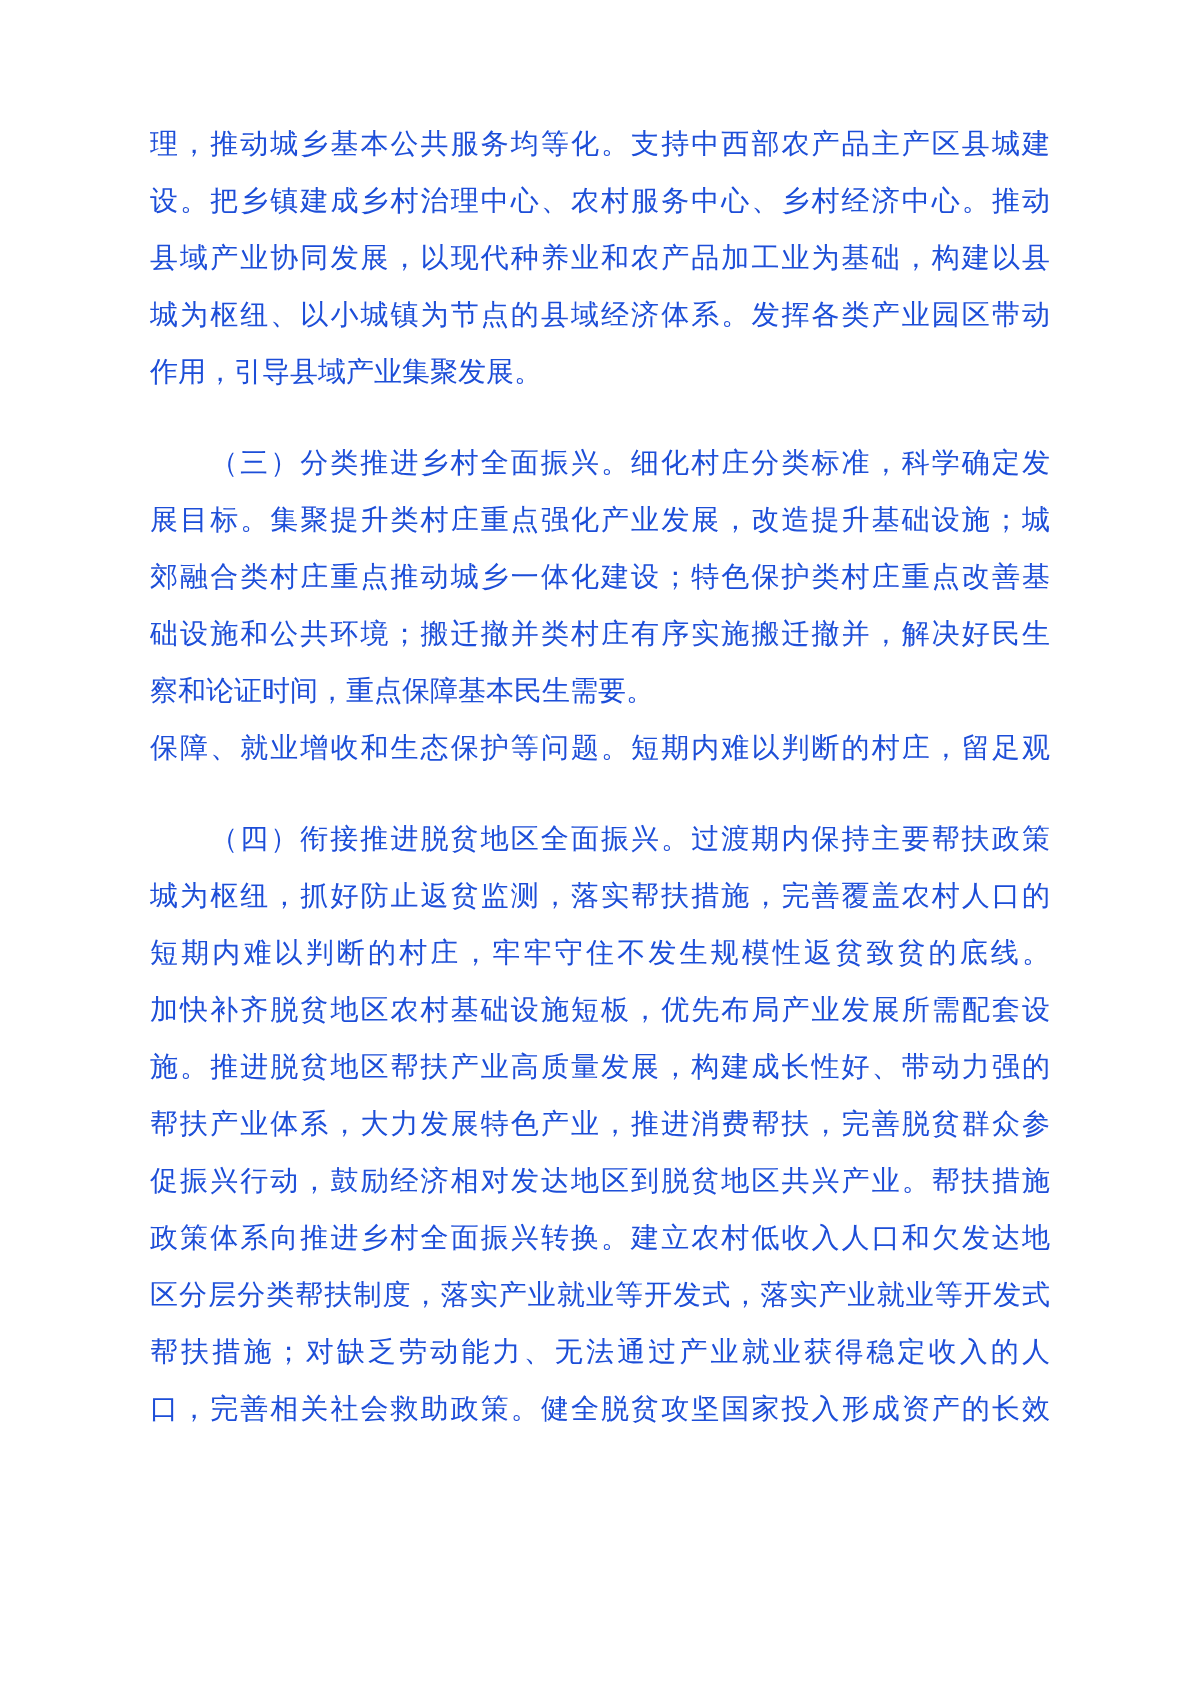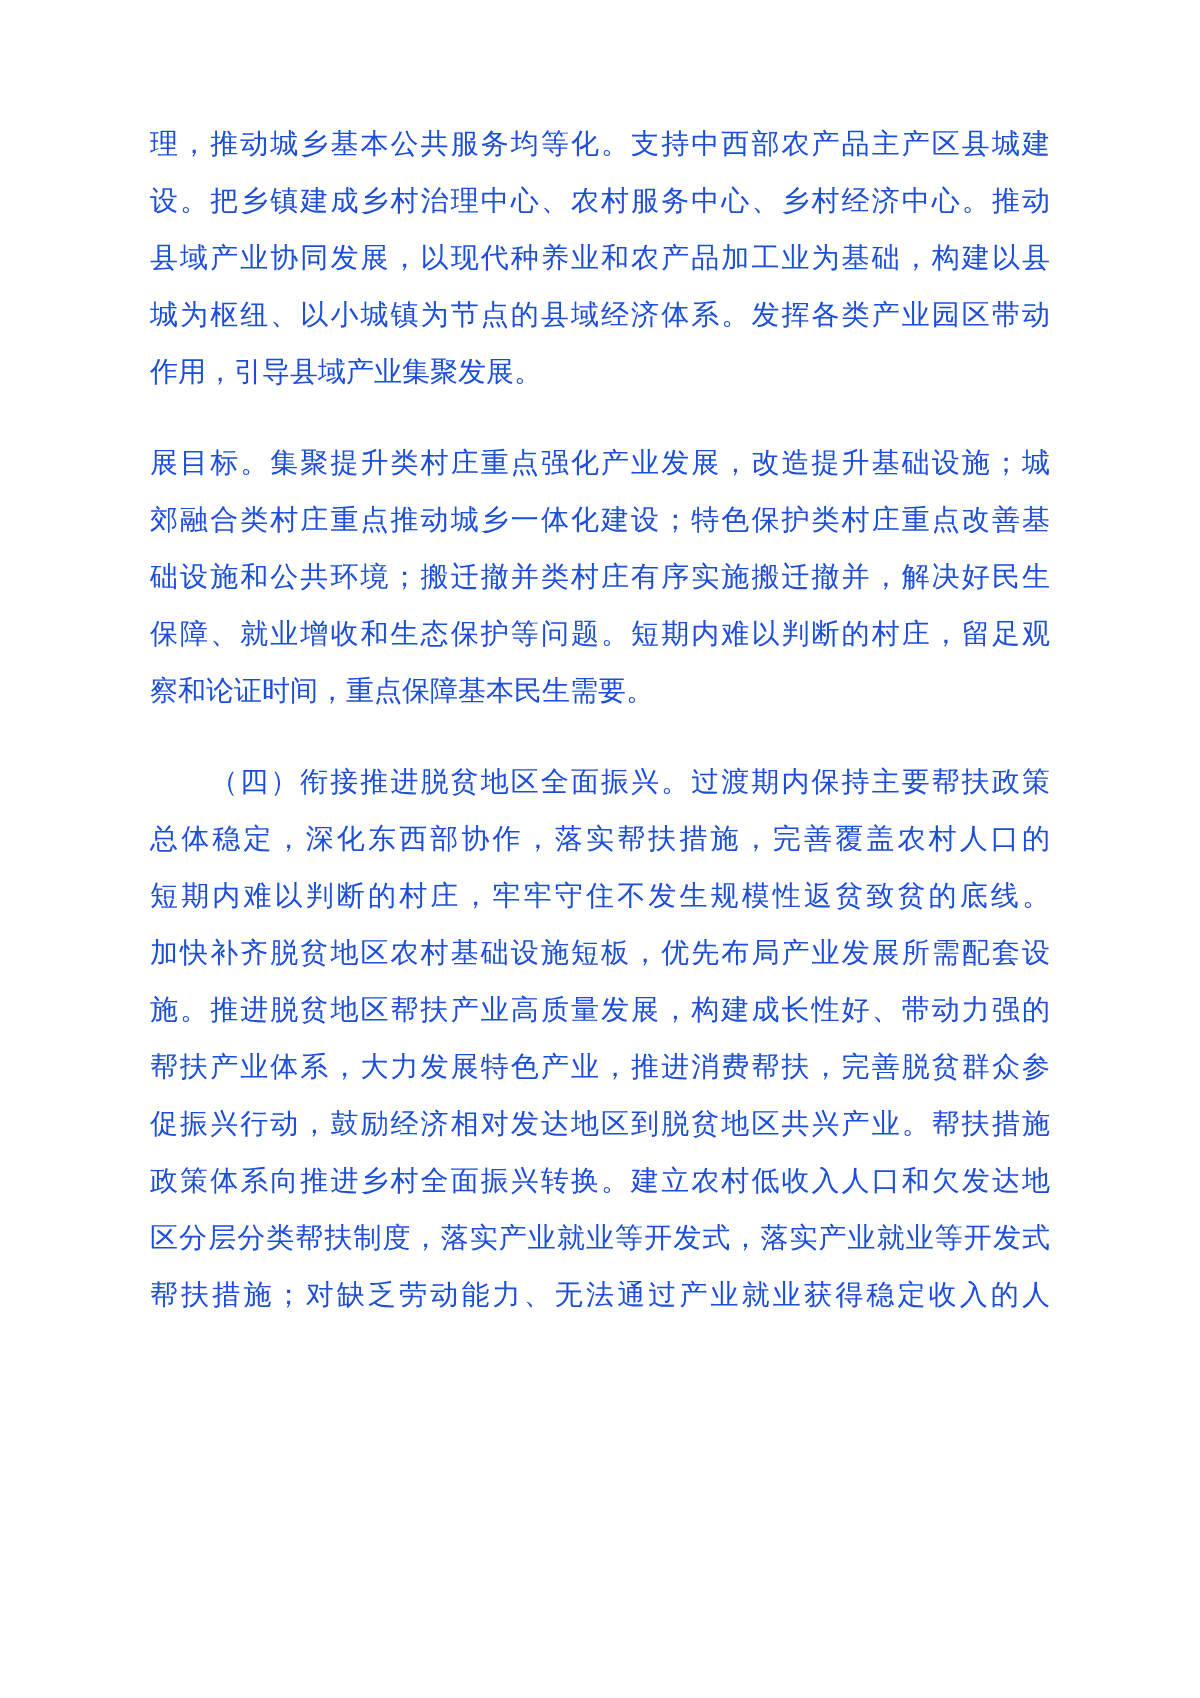--- a/index.html
+++ b/index.html
@@ -52,34 +52,36 @@
 
     <div class="para">
       <div class="line">理，推动城乡基本公共服务均等化。支持中西部农产品主产区县城建</div>
       <div class="line">设。把乡镇建成乡村治理中心、农村服务中心、乡村经济中心。推动</div>
       <div class="line">县域产业协同发展，以现代种养业和农产品加工业为基础，构建以县</div>
       <div class="line">城为枢纽、以小城镇为节点的县域经济体系。发挥各类产业园区带动</div>
       <div class="line para-end">作用，引导县域产业集聚发展。</div>
     </div>
 
     <div class="para">
+      <div class="line indent">（三）分类推进乡村全面振兴。细化村庄分类标准，科学确定发</div>
       <div class="line">展目标。集聚提升类村庄重点强化产业发展，改造提升基础设施；城</div>
       <div class="line">郊融合类村庄重点推动城乡一体化建设；特色保护类村庄重点改善基</div>
       <div class="line">础设施和公共环境；搬迁撤并类村庄有序实施搬迁撤并，解决好民生</div>
+      <div class="line para-end">察和论证时间，重点保障基本民生需要。</div>
       <div class="line">保障、就业增收和生态保护等问题。短期内难以判断的村庄，留足观</div>
-      <div class="line para-end">察和论证时间，重点保障基本民生需要。</div>
     </div>
 
     <div class="para">
       <div class="line indent">（四）衔接推进脱贫地区全面振兴。过渡期内保持主要帮扶政策</div>
-      <div class="line">总体稳定，深化东西部协作，落实帮扶措施，完善覆盖农村人口的</div>
+      <div class="line">城为枢纽，抓好防止返贫监测，落实帮扶措施，完善覆盖农村人口的</div>
       <div class="line">短期内难以判断的村庄，牢牢守住不发生规模性返贫致贫的底线。</div>
       <div class="line">加快补齐脱贫地区农村基础设施短板，优先布局产业发展所需配套设</div>
       <div class="line">施。推进脱贫地区帮扶产业高质量发展，构建成长性好、带动力强的</div>
       <div class="line">帮扶产业体系，大力发展特色产业，推进消费帮扶，完善脱贫群众参</div>
       <div class="line">促振兴行动，鼓励经济相对发达地区到脱贫地区共兴产业。帮扶措施</div>
       <div class="line">政策体系向推进乡村全面振兴转换。建立农村低收入人口和欠发达地</div>
       <div class="line">区分层分类帮扶制度，落实产业就业等开发式，落实产业就业等开发式</div>
       <div class="line">帮扶措施；对缺乏劳动能力、无法通过产业就业获得稳定收入的人</div>
+      <div class="line">口，完善相关社会救助政策。健全脱贫攻坚国家投入形成资产的长效</div>
     </div>
 
   </div>
 </div>
 
 </body></html>

